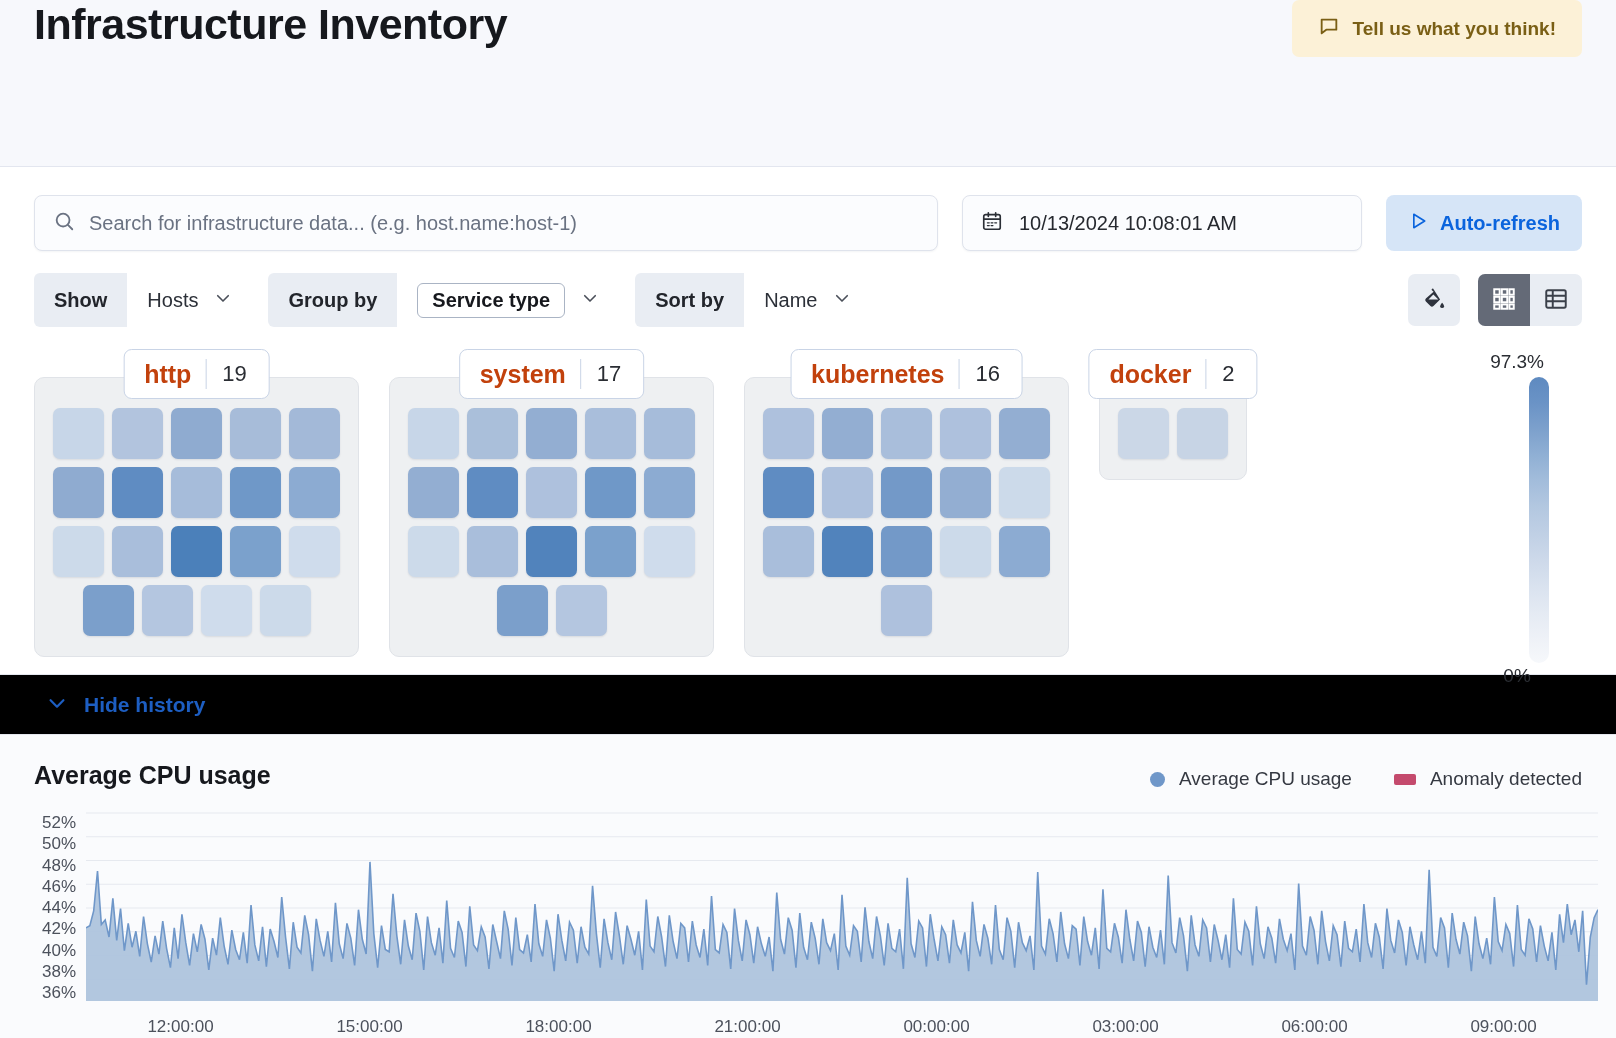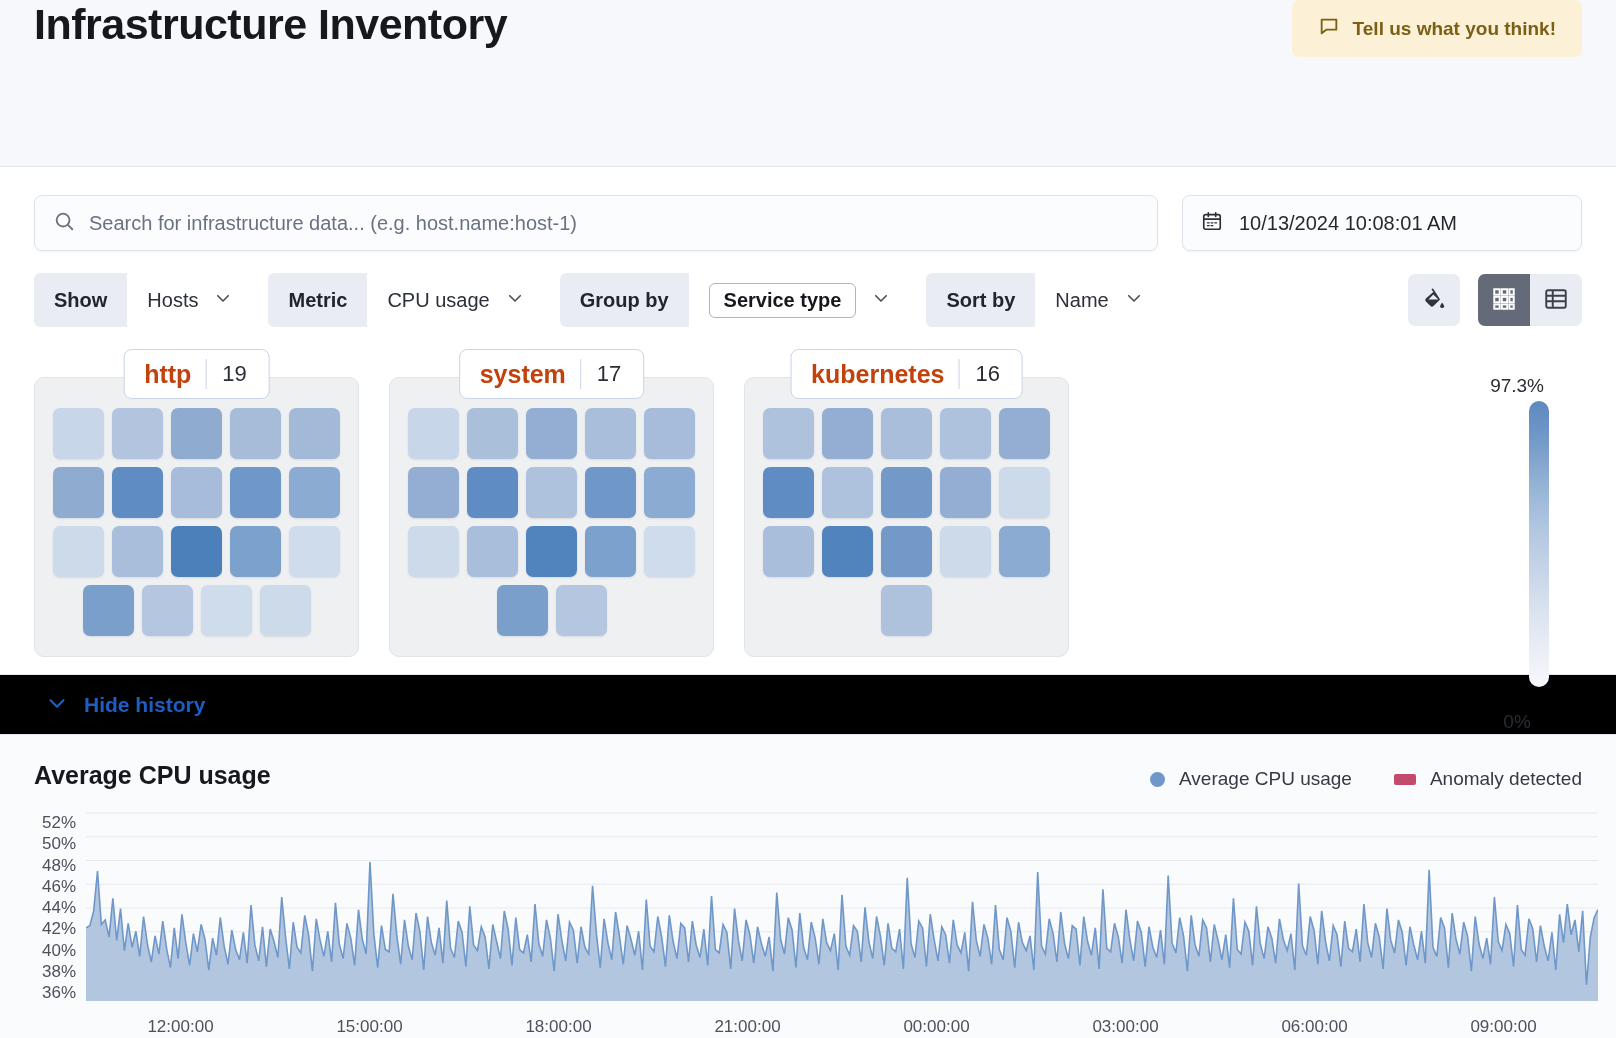--- a/index.html
+++ b/index.html
@@ -229,21 +229,20 @@
   .cell {
     width: 51px; height: 51px;
     border-radius: 7px;
     box-shadow: 0 1px 2px rgba(20,30,60,.10);
   }
 
   .legend-bar { position: absolute; right: 50px; top: 8px; text-align: center; }
   .legend-top, .legend-bottom {
     font-size: 19px; color: #2a2d33;
     transform: translateX(-22px);
-    margin-top: 24px;
   }
   .legend-gradient {
     width: 20px;
     height: 286px;
     border-radius: 10px;
     margin: 4px auto 2px auto;
     background: linear-gradient(to bottom,
       #5e8ac0 0%, #6a93c6 9%, #7ca0cc 18%,
       #8fafd4 27%, #a2bcdb 36%, #b2c7e0 45%,
       #c0d0e5 55%, #cdd9ea 64%, #d9e2ef 73%,
@@ -323,47 +322,44 @@
       <span>
         <svg width="22" height="22" viewBox="0 0 24 24" fill="none" stroke="#2b2f36" stroke-width="1.8">
           <rect x="3" y="5" width="18" height="16" rx="2"></rect>
           <path d="M3 10h18M8 3v4M16 3v4" stroke-linecap="round"></path>
           <path d="M7 14h2M11 14h2M15 14h2M7 17h2M11 17h2" stroke-width="1.4" stroke-linecap="round"></path>
         </svg>
       </span>
       <span>10/13/2024 10:08:01 AM</span>
     </div>
 
+    <button class="refresh-btn">
+      <span>
+        <svg width="20" height="20" viewBox="0 0 24 24" fill="none" stroke="#0b64dd" stroke-width="2">
+          <path d="M7 4l13 8-13 8z" stroke-linejoin="round"></path>
+        </svg>
+      </span>
+      <span>Auto-refresh</span>
+    </button>
   </div>
 
   <div class="toolbar-row-2">
 
     <div class="filter-group">
       <div class="filter-label">Show</div>
       <div class="filter-value">
         <span>Hosts</span>
         <span>
           <svg width="18" height="18" viewBox="0 0 24 24" fill="none" stroke="#4a4f59" stroke-width="2.2">
               <path d="M5 9l7 7 7-7" stroke-linecap="round" stroke-linejoin="round"></path>
             </svg>
         </span>
       </div>
     </div>
 
-    <div class="filter-group">
-      <div class="filter-label">Metric</div>
-      <div class="filter-value">
-        <span>CPU usage</span>
-        <span>
-          <svg width="18" height="18" viewBox="0 0 24 24" fill="none" stroke="#4a4f59" stroke-width="2.2">
-              <path d="M5 9l7 7 7-7" stroke-linecap="round" stroke-linejoin="round"></path>
-            </svg>
-        </span>
-      </div>
-    </div>
 
     <div class="filter-group">
       <div class="filter-label">Group by</div>
       <div class="filter-value boxed">
         <span class="pill">Service type</span>
         <span>
           <svg width="18" height="18" viewBox="0 0 24 24" fill="none" stroke="#4a4f59" stroke-width="2.2">
               <path d="M5 9l7 7 7-7" stroke-linecap="round" stroke-linejoin="round"></path>
             </svg>
         </span>
@@ -518,20 +514,33 @@
             <div class="cell" style="background: rgb(81, 131, 188);"></div>
             <div class="cell" style="background: rgb(115, 153, 200);"></div>
             <div class="cell" style="background: rgb(204, 218, 234);"></div>
             <div class="cell" style="background: rgb(140, 171, 210);"></div>
           </div>
           <div class="cell-row">
             <div class="cell" style="background: rgb(174, 193, 221);"></div>
           </div>
         </div>
       </div>
+      <div class="group">
+        <div class="group-badge">
+          <span class="group-name">docker</span>
+          <span class="badge-div"></span>
+          <span class="group-count">2</span>
+        </div>
+        <div class="group-body" style="min-width: 146px; min-height: 96px;">
+          <div class="cell-row">
+            <div class="cell" style="background: rgb(203, 215, 231);"></div>
+            <div class="cell" style="background: rgb(199, 212, 229);"></div>
+          </div>
+        </div>
+      </div>
     </div>
 
   <div class="legend-bar">
     <div class="legend-top">97.3%</div>
     <div class="legend-gradient"></div>
     <div class="legend-bottom">0%</div>
   </div>
 </div>
 
 <div class="history-toggle">

